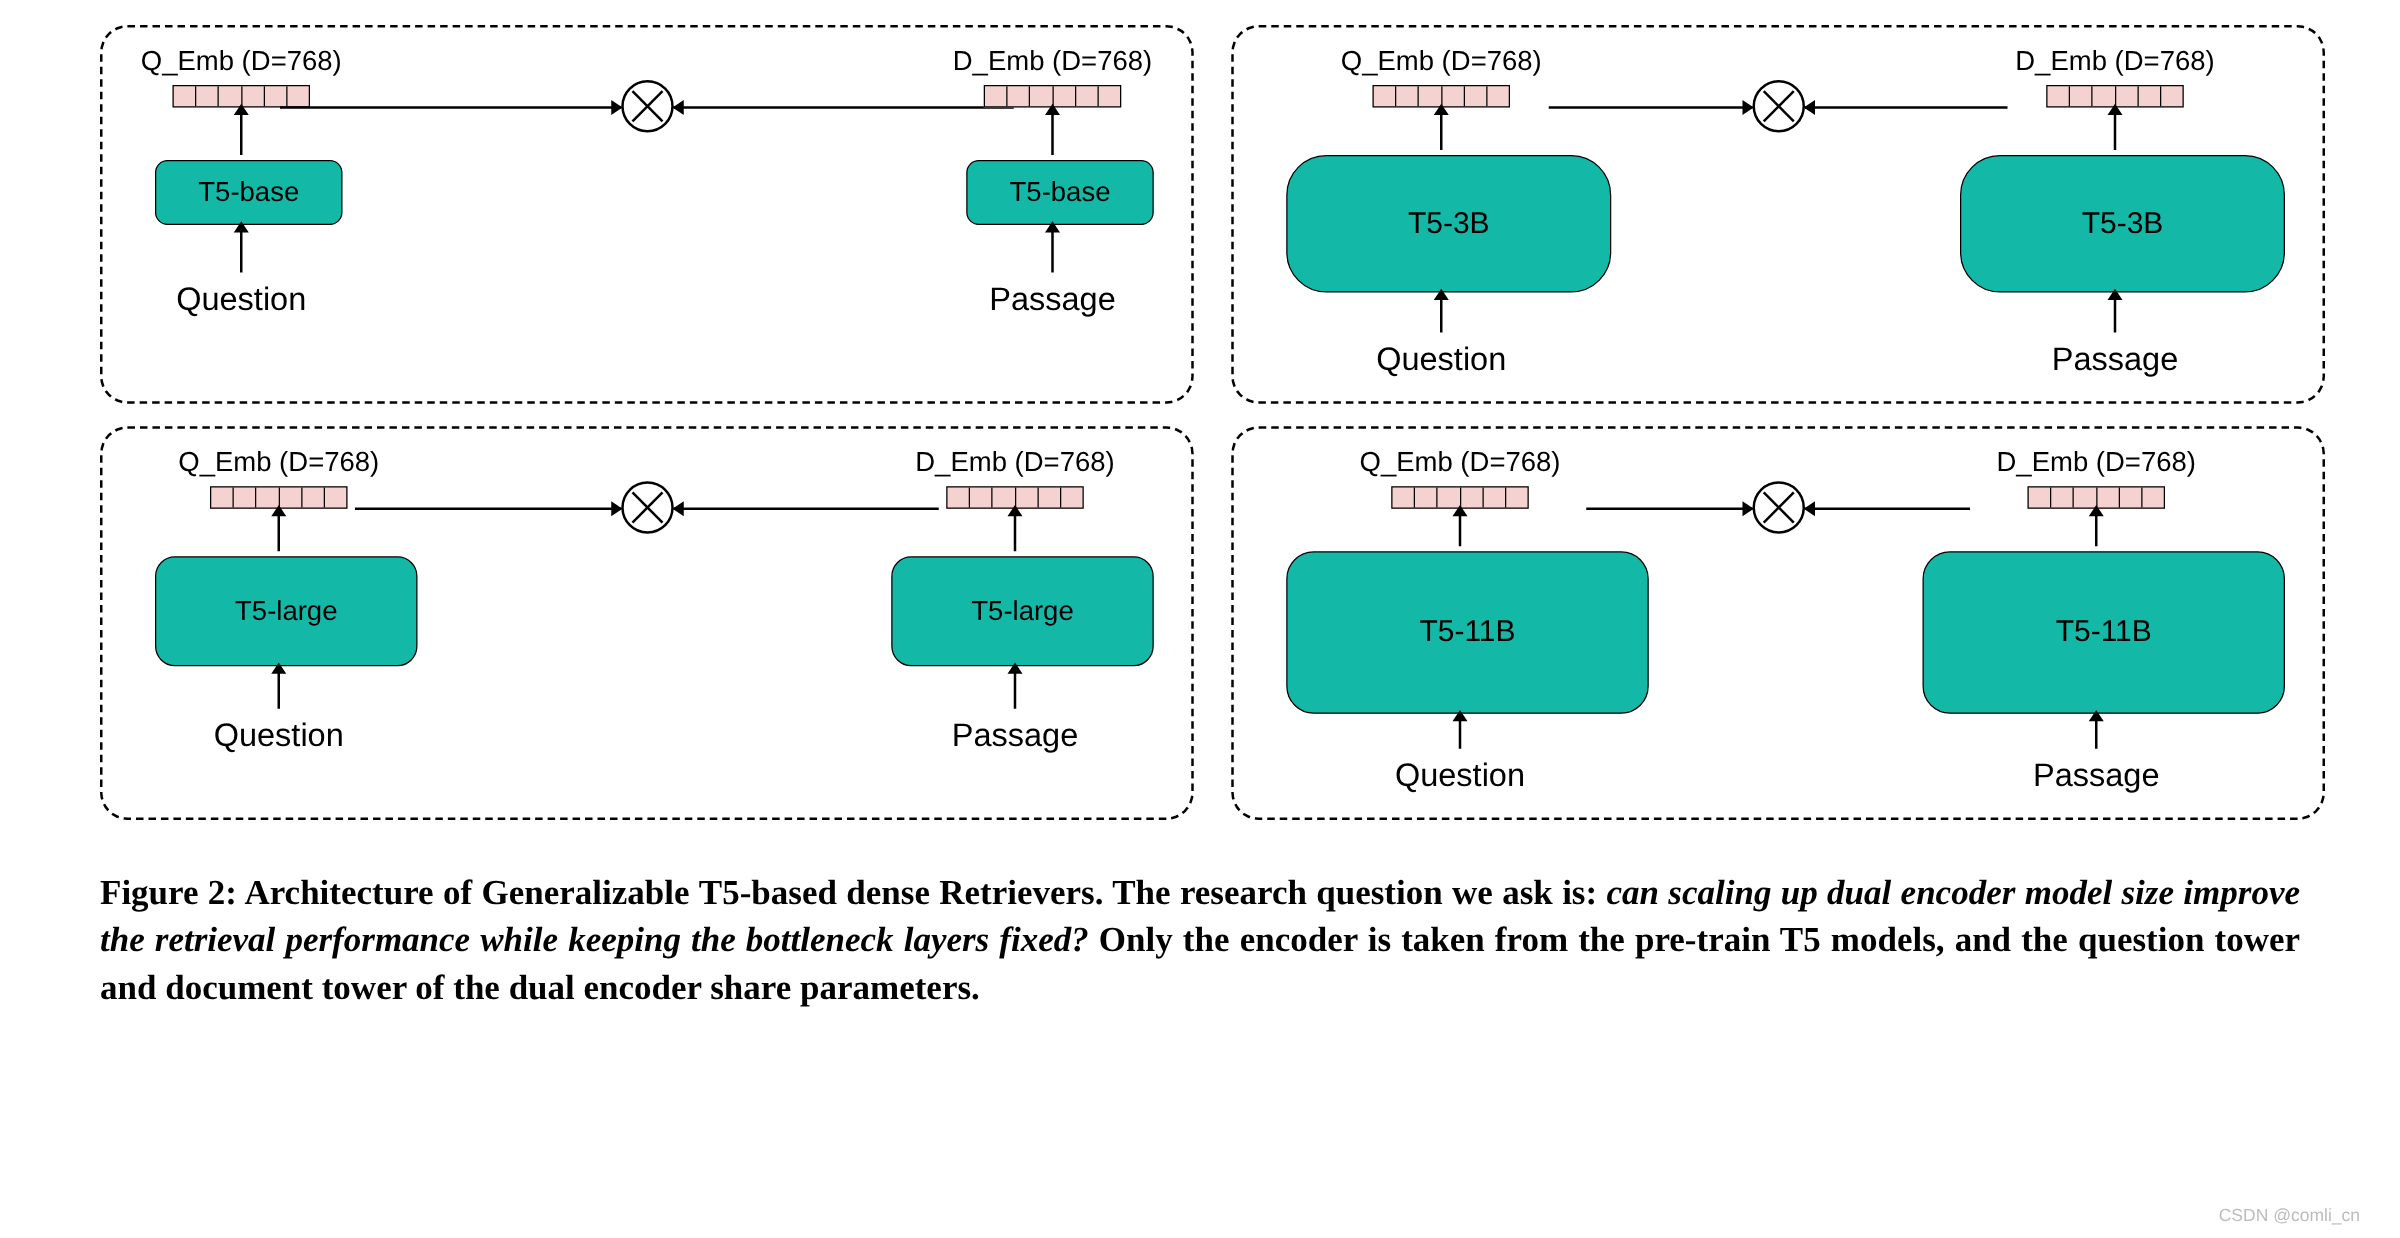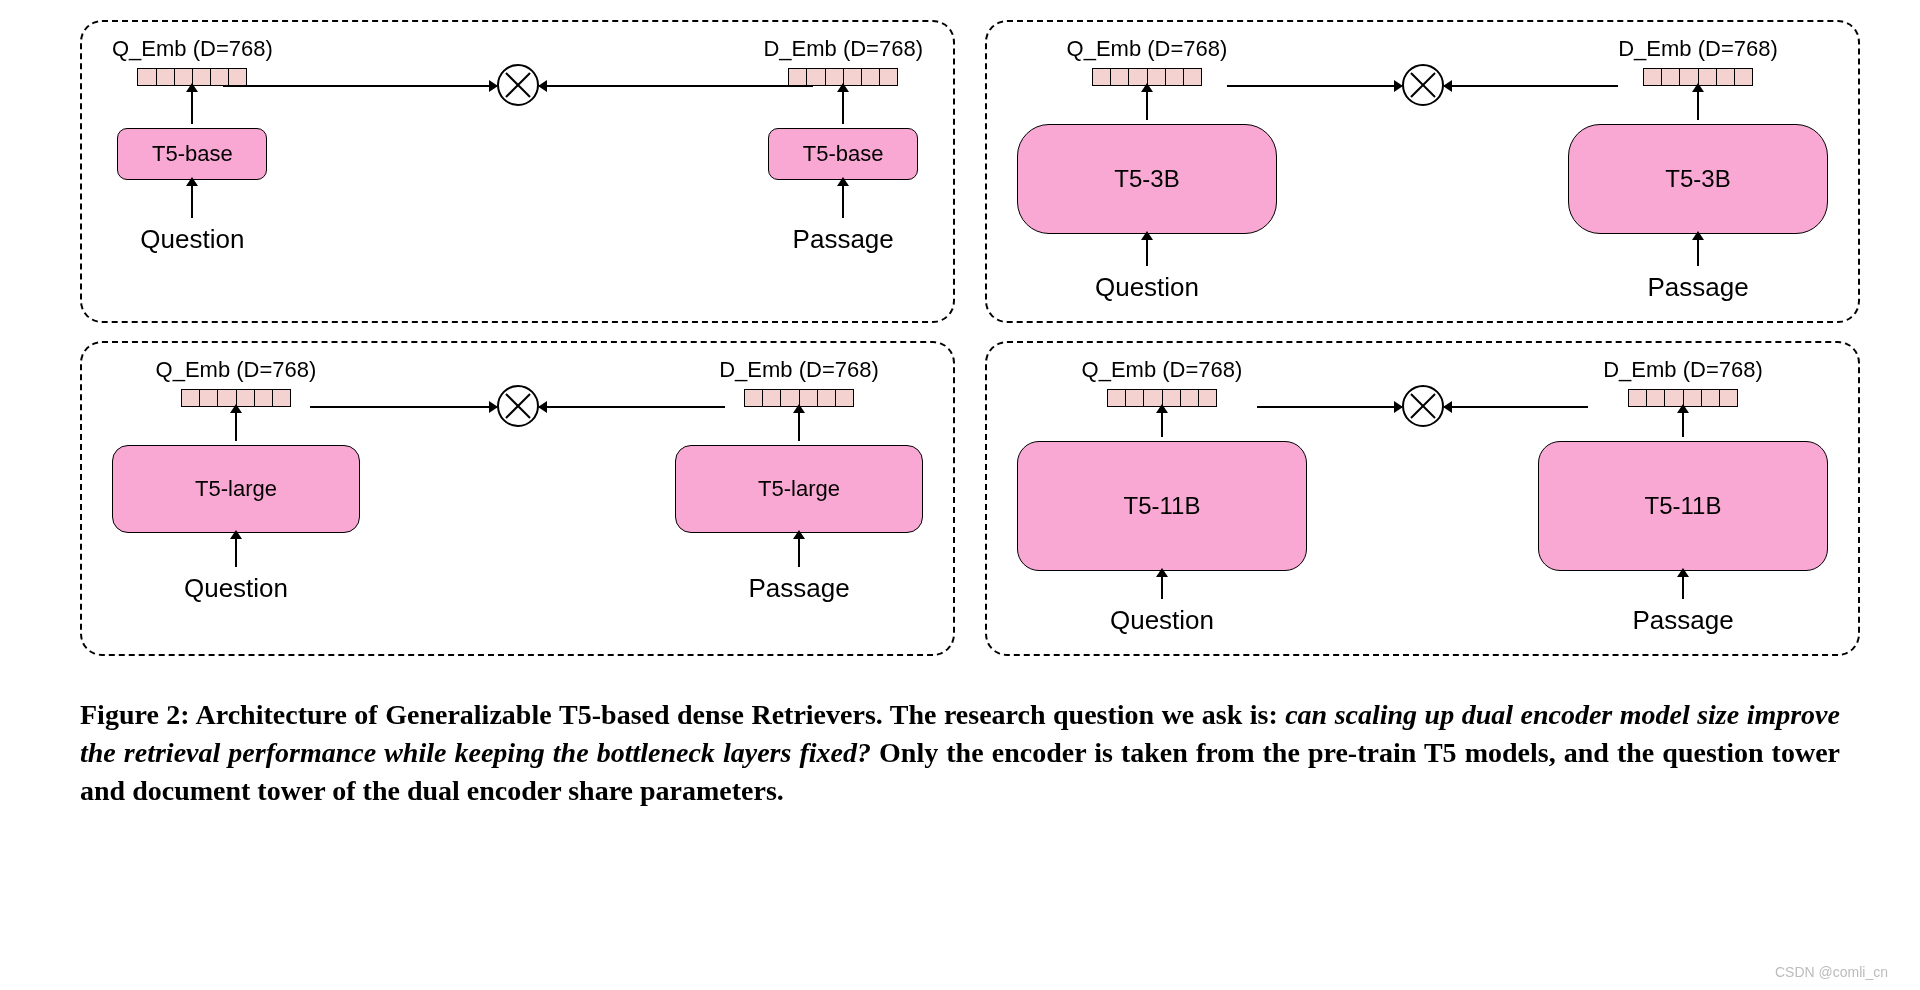--- a/index.html
+++ b/index.html
@@ -64,27 +64,28 @@
     content: "";
     position: absolute;
     top: -7px;
     left: 50%;
     transform: translateX(-50%);
     border-left: 6px solid transparent;
     border-right: 6px solid transparent;
     border-bottom: 9px solid #000;
   }
   .model-box {
-    background: #f9a8d4;
+    background: #14b8a6;
     border: 1.6px solid #000;
     border-radius: 14px;
     display: flex;
     align-items: center;
     justify-content: center;
     font-size: 22px;
+    margin-left: 12px;
   }
   .input-label {
     font-size: 26px;
     margin-top: 2px;
   }
   .center-col {
     position: relative;
     display: flex;
     flex-direction: column;
     align-items: center;
@@ -133,21 +134,21 @@
     top: -5px;
     width: 0; height: 0;
     border-top: 6px solid transparent;
     border-bottom: 6px solid transparent;
   }
   .hline.left .ah { right: -1px; border-left: 9px solid #000; }
   .hline.right .ah { left: -1px; border-right: 9px solid #000; }
 
   
   .sz-base  .model-box { width: 150px; height: 52px; border-radius: 10px; }
-  .sz-large .model-box { width: 248px; height: 88px; border-radius: 16px; }
+  .sz-large .model-box { width: 210px; height: 88px; border-radius: 16px; }
   .sz-3b    .model-box { width: 260px; height: 110px; border-radius: 32px; font-size: 24px; }
   .sz-11b   .model-box { width: 290px; height: 130px; border-radius: 22px; font-size: 24px; }
 
   .caption {
     font-family: "Times New Roman", Times, serif;
     font-size: 28px;
     line-height: 1.35;
     color: #000;
     text-align: justify;
     max-width: 1760px;

